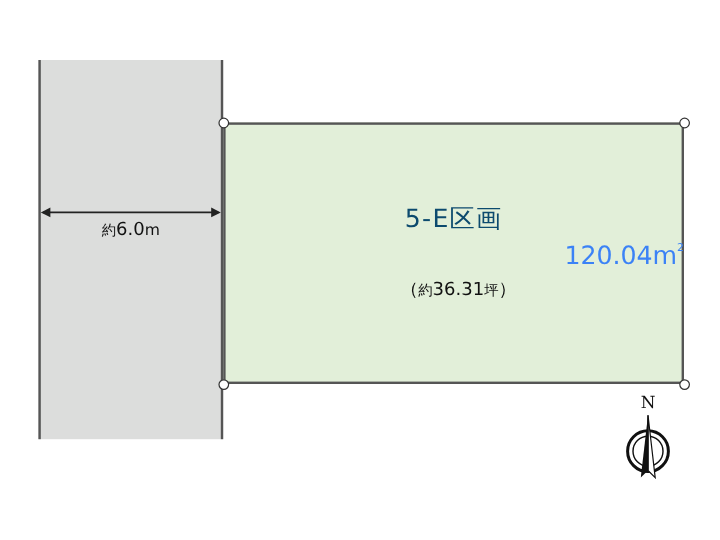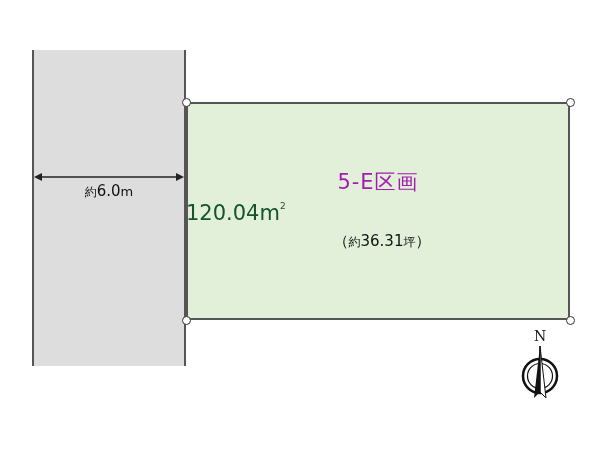--- a/index.html
+++ b/index.html
@@ -1,22 +1,22 @@
 <!DOCTYPE html>
 <html><head>
 <meta charset="utf-8">
 <style>
   html, body { margin: 0; padding: 0; background: #ffffff; }
   body { width: 600px; height: 450px; position: relative; overflow: hidden; font-family: "DejaVu Sans", sans-serif; }
   #canvas { position: absolute; left: 0; top: 0; width: 600px; height: 339px; }
   .road { position: absolute; left: 32px; top: 50px; width: 154px; height: 316px; background: #dcdddc; border-left: 2px solid #555; border-right: 2px solid #555; box-sizing: border-box; }
   .lot { position: absolute; left: 186px; top: 102px; width: 384px; height: 218px; background: #e2efd9; border: 2px solid #555; box-sizing: border-box; }
   .corner { position: absolute; width: 9px; height: 9px; border: 1.5px solid #333; border-radius: 50%; background: #fff; box-sizing: border-box; }
-  .lot-title { position: absolute; left: 186px; width: 384px; top: 168px; text-align: center; font-size: 21px; color: #a21caf; letter-spacing: 1px; }
-  .lot-area { position: absolute; left: 186px; width: 384px; top: 201px; text-align: left; font-size: 21px; color: #14532d; }
+  .lot-title { position: absolute; left: 186px; width: 384px; top: 168px; text-align: center; font-size: 21px; color: #0c4a6e; letter-spacing: 1px; }
+  .lot-area { position: absolute; left: 186px; width: 384px; top: 201px; text-align: right; font-size: 21px; color: #3b82f6; }
   .lot-area sup { font-size: 9px; vertical-align: 11px; }
   .lot-tsubo { position: absolute; left: 190px; width: 384px; top: 232px; text-align: center; font-size: 15px; color: #111; }
   .width-label { position: absolute; left: 34px; width: 150px; top: 182px; text-align: center; font-size: 15px; color: #111; }
   .width-label .small { font-size: 12px; }
   .width-label .unit { font-size: 13px; }
   .compass { position: absolute; left: 514px; top: 330px; width: 52px; height: 78px; }
 </style>
 </head>
 <body>
 

